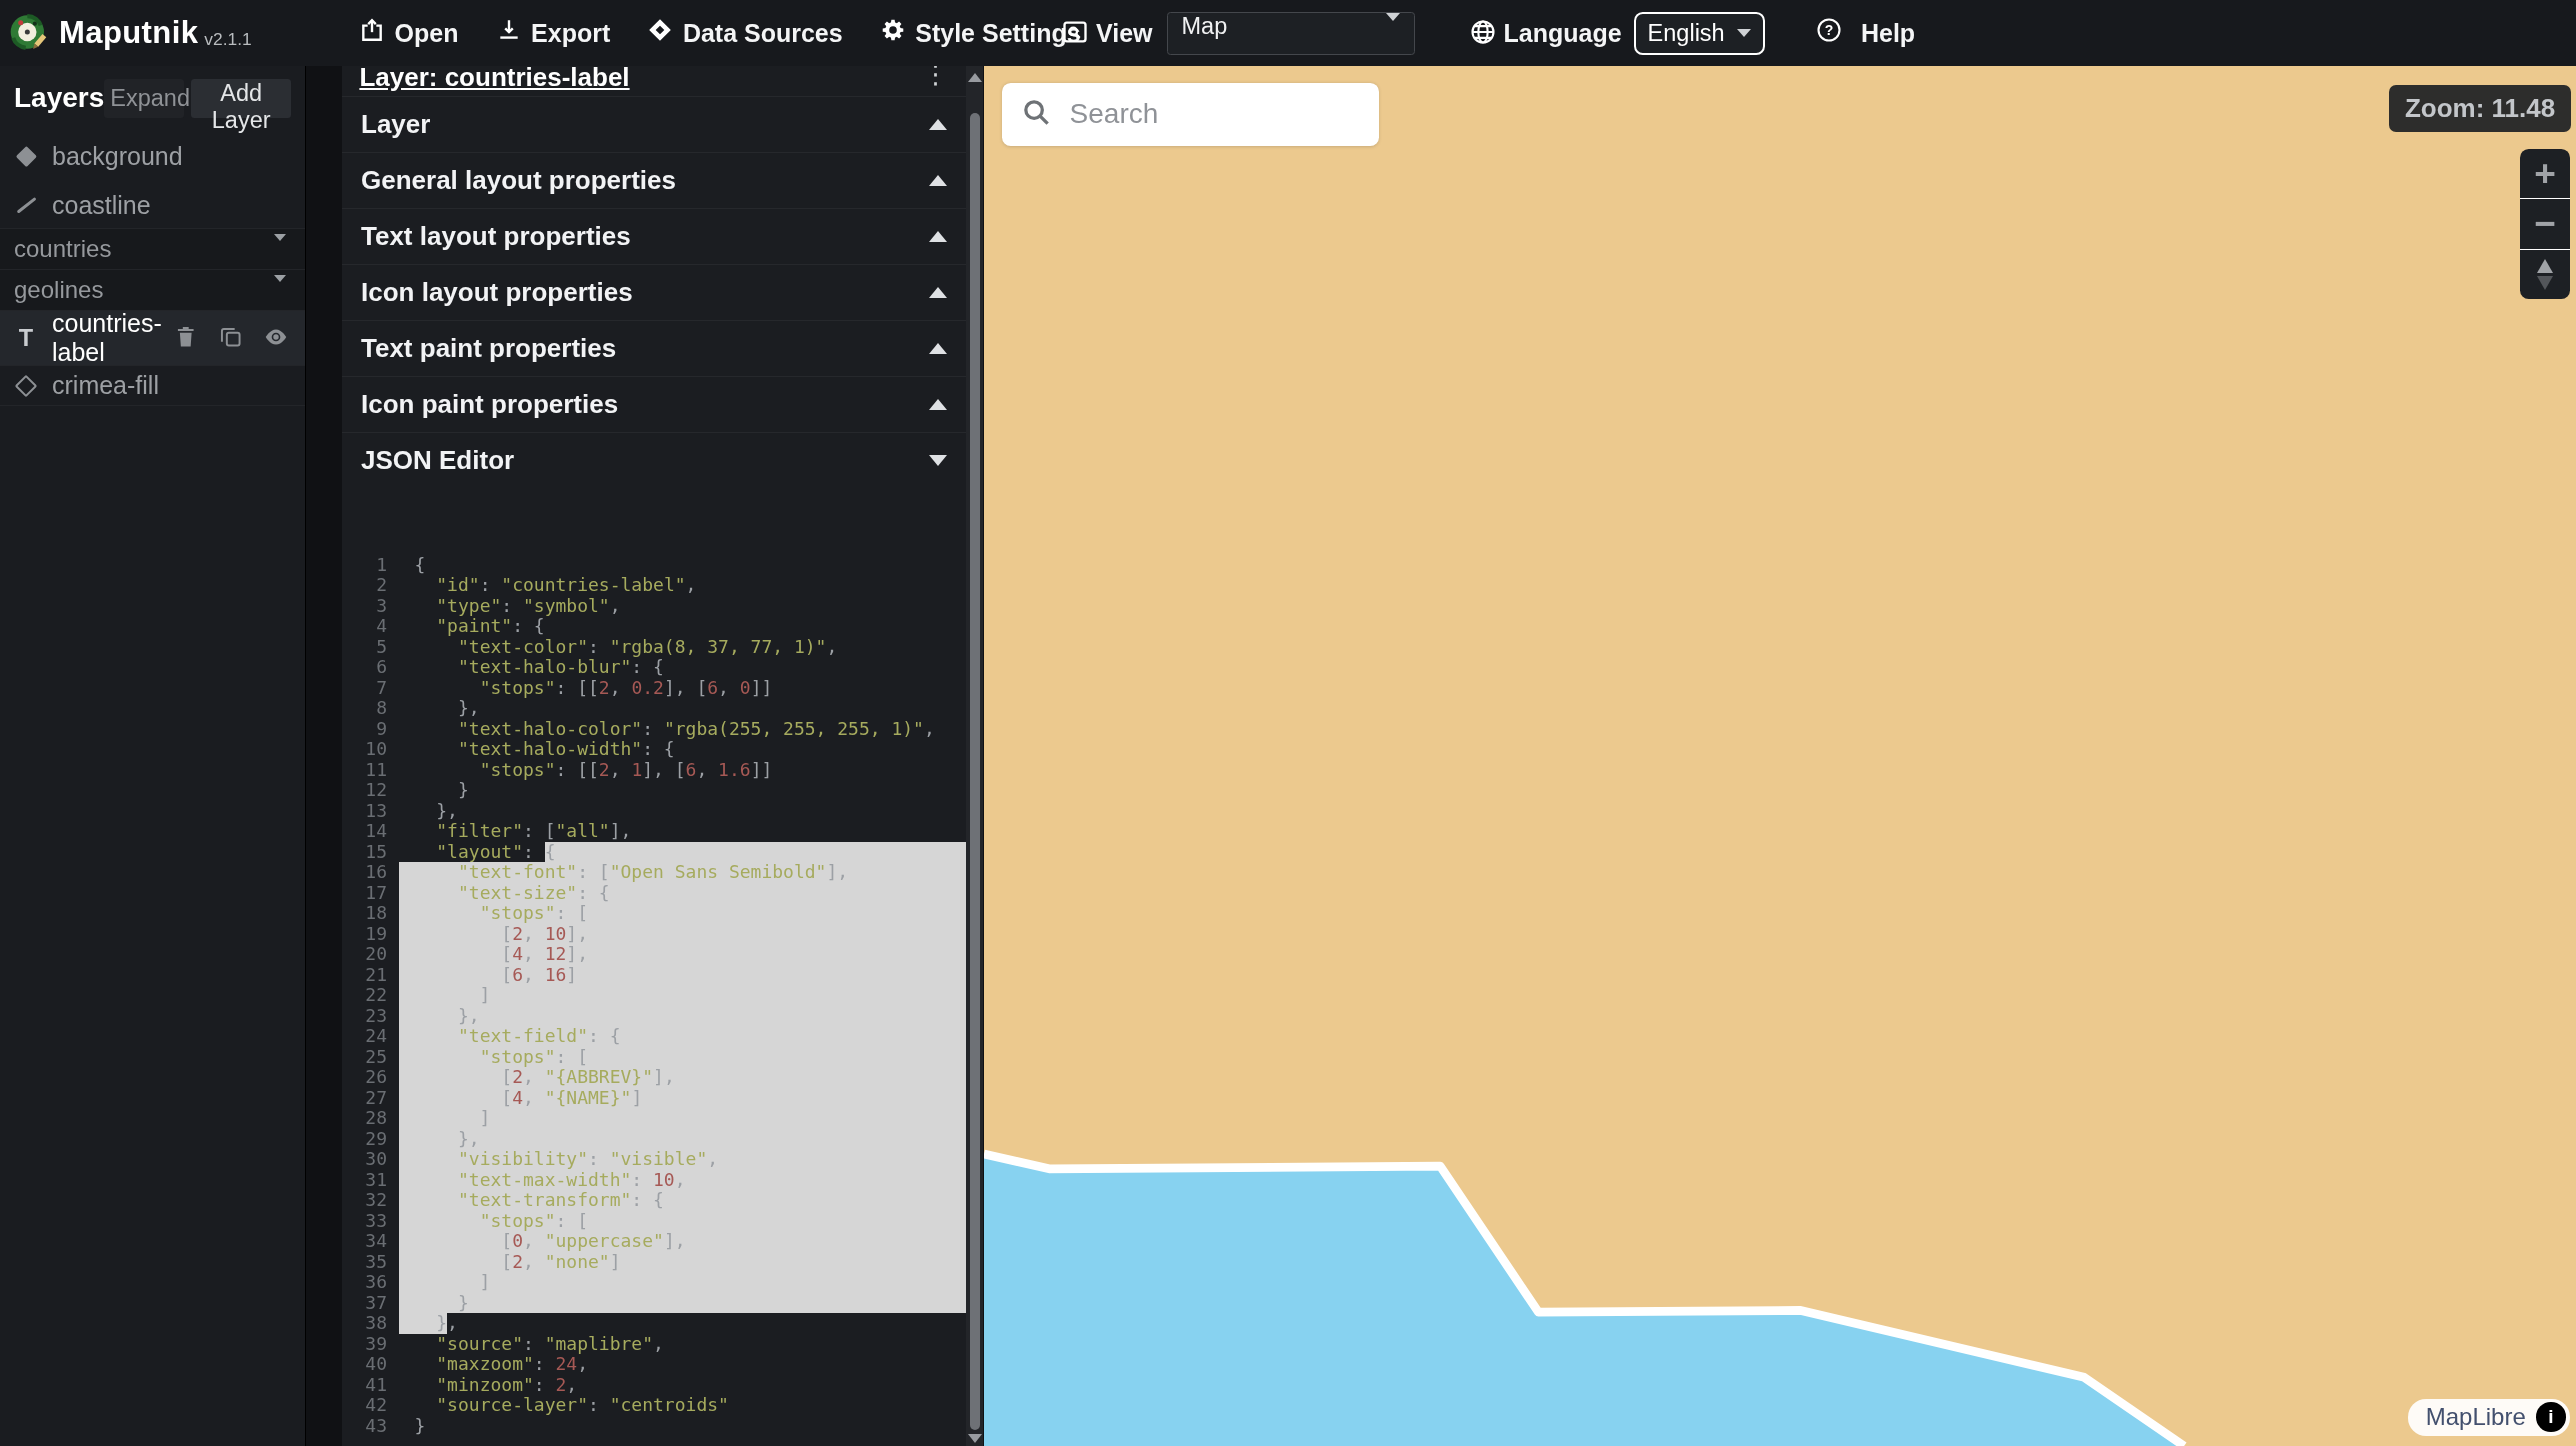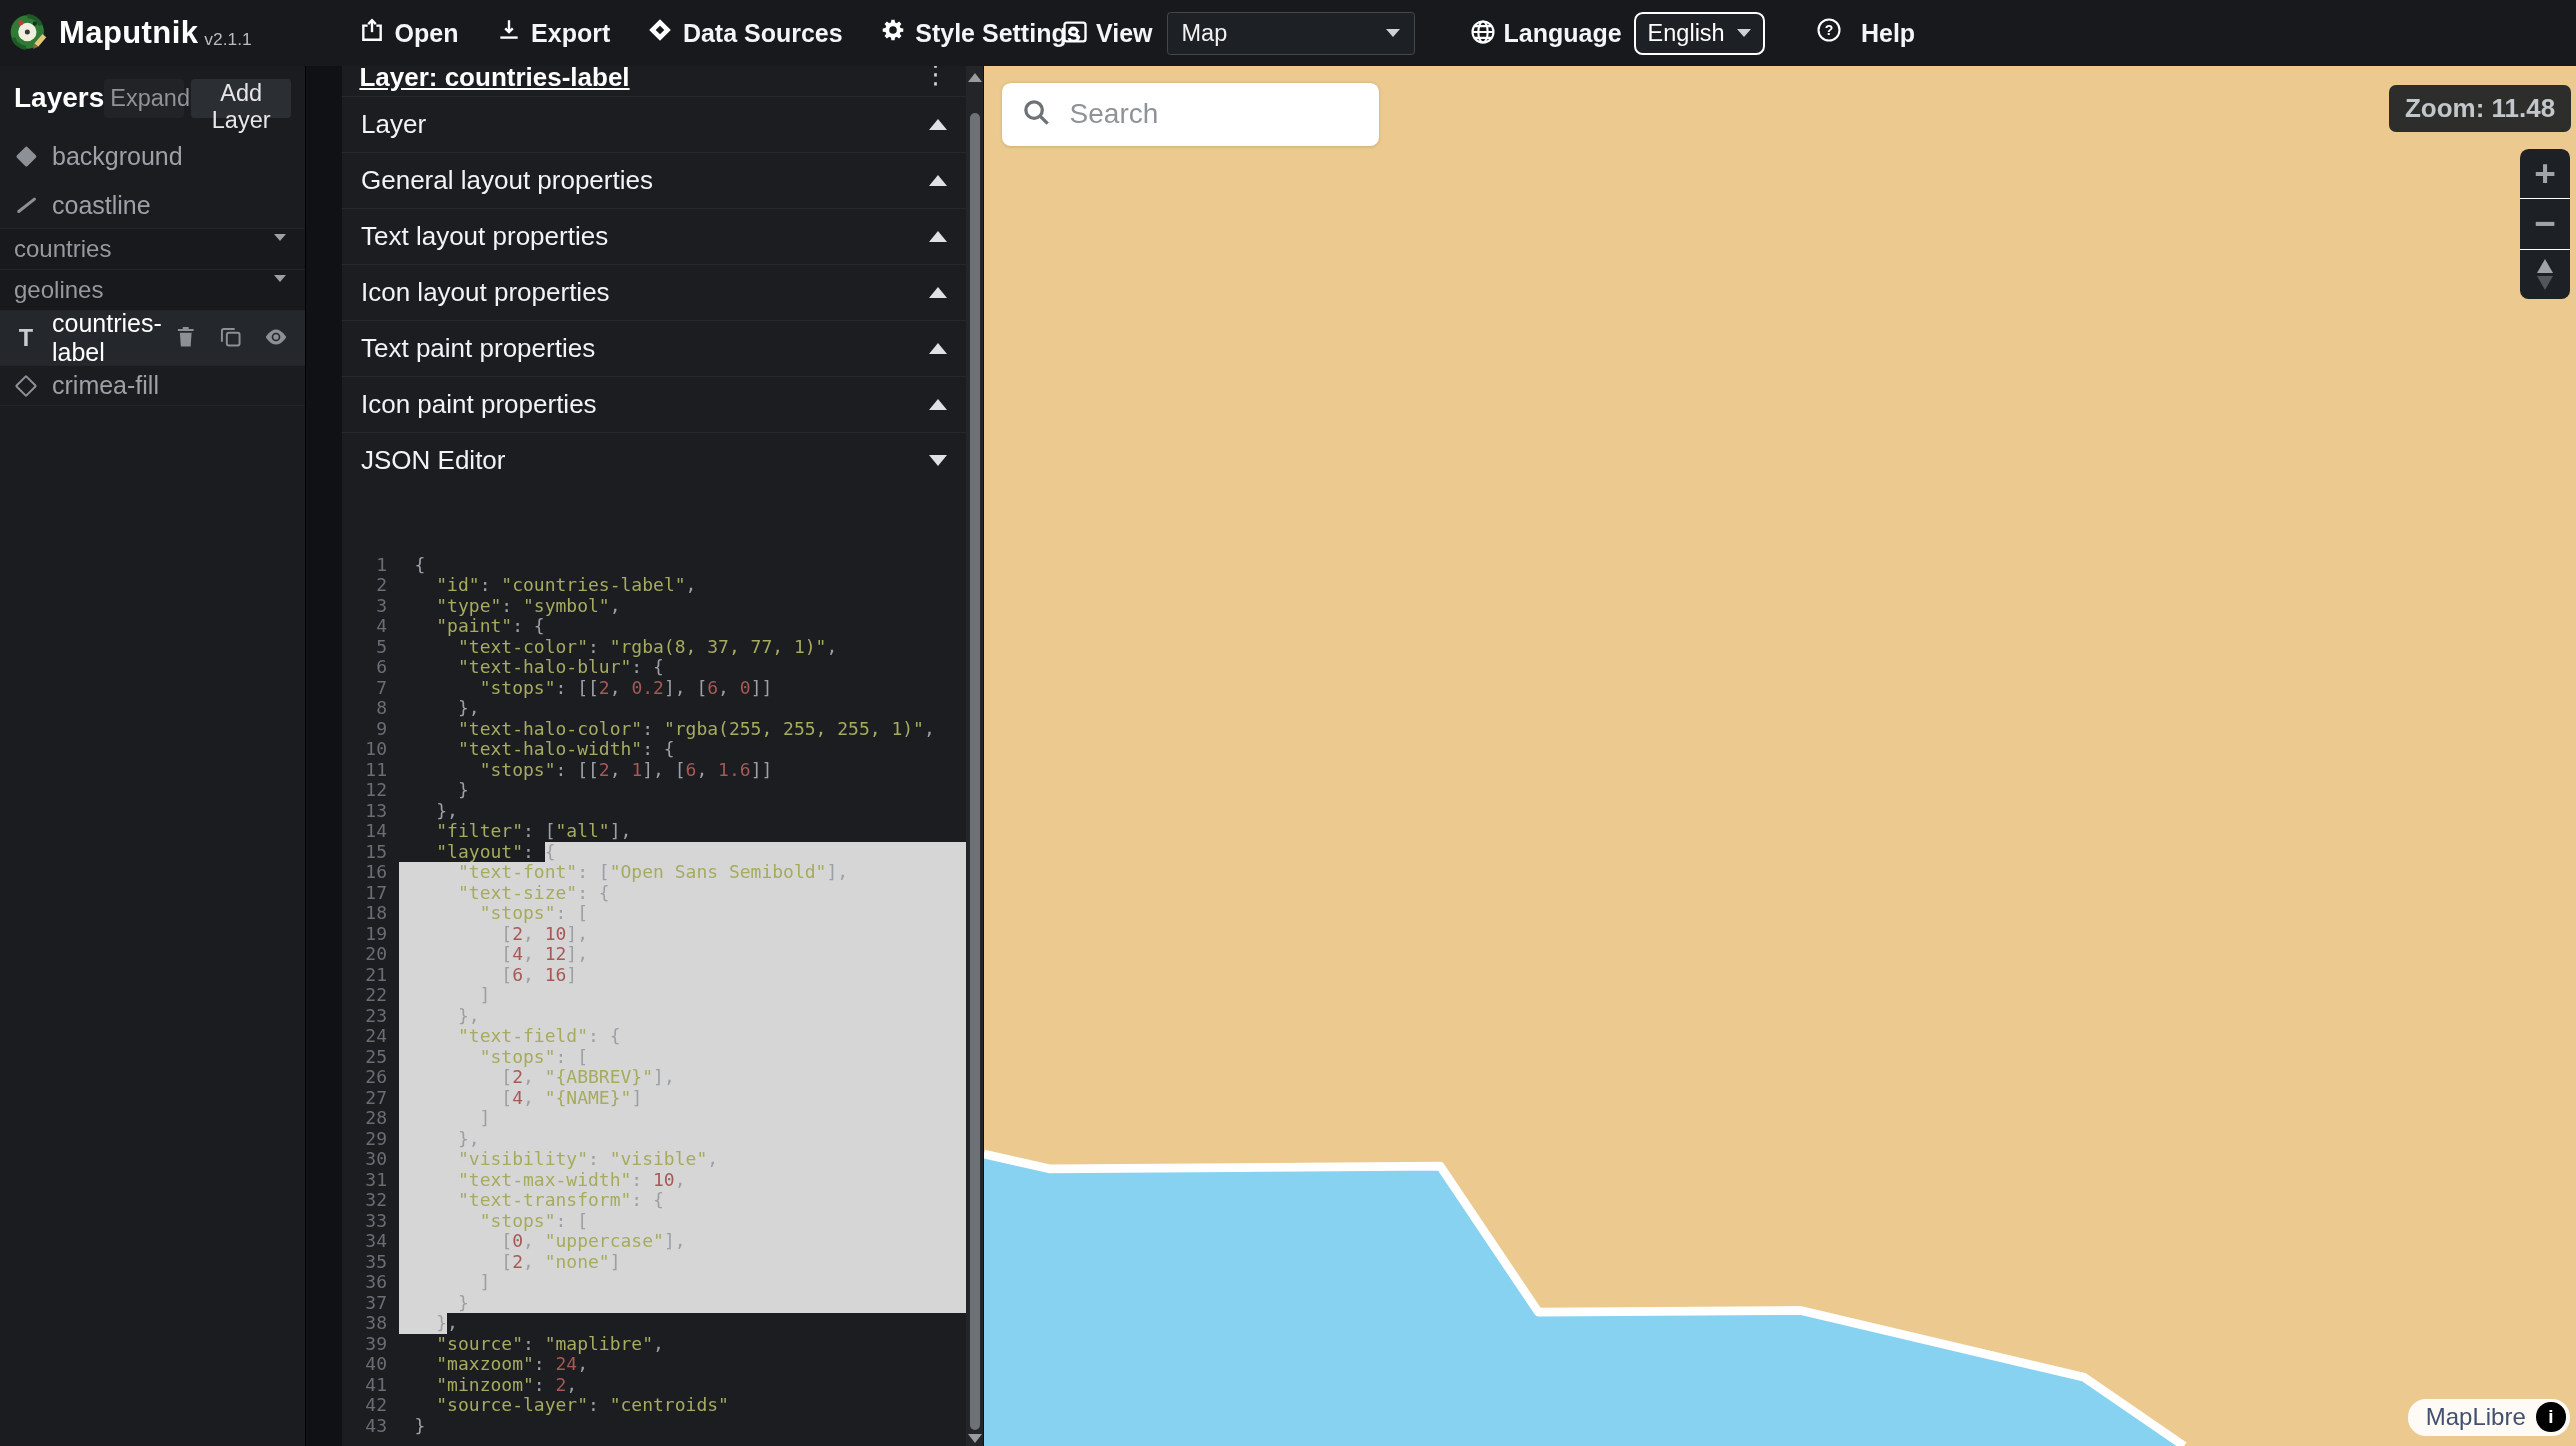--- a/index.html
+++ b/index.html
@@ -7,21 +7,21 @@
   
   .topbar{position:absolute;left:0;top:0;width:2576px;height:66px;background:#17191d;z-index:30;}
   .brand{position:absolute;left:8.7px;top:0;height:66px;display:flex;align-items:center;}
   .brand-name{color:#fff;font-size:31px;font-weight:bold;margin-left:10.4px;letter-spacing:0.4px;}
   .brand-ver{color:#b9bcbf;font-size:17.4px;margin-left:6px;margin-top:12px;}
   .menu{position:absolute;left:359px;top:0;height:66px;display:flex;align-items:center;gap:37px;}
   .tb-item{display:flex;align-items:center;gap:9.6px;color:#f4f5f6;font-size:25px;font-weight:bold;cursor:pointer;}
   .rcluster{position:absolute;left:1061px;top:0;height:66px;display:flex;align-items:center;}
   .tb-label{color:#f4f5f6;font-size:25px;font-weight:bold;margin-left:7px;}
   .map-select{margin-left:14px;width:248px;height:43px;background:#1d2024;border:0.9px solid #44474c;border-radius:3.5px;
-    display:flex;align-items:center;justify-content:space-between;padding:0 14px;box-sizing:border-box;}
+    display:flex;align-items:flex-start;justify-content:space-between;padding:0 14px;box-sizing:border-box;}
   .map-select span{color:#f0f1f2;font-size:23.5px;}
   .lang-group{margin-left:54px;display:flex;align-items:center;}
   .lang-select{margin-left:12px;border:2.6px solid #fff;border-radius:8.7px;background:#1d2024;height:43px;
     display:flex;align-items:center;gap:12px;padding:0 12px;box-sizing:border-box;}
   .lang-select span{color:#fff;font-size:23.5px;}
   .help-group{margin-left:50px;display:flex;align-items:center;}
   .chev-down{width:0;height:0;border-left:7px solid transparent;border-right:7px solid transparent;border-top:8.7px solid #cfd2d5;}
   
   .sidebar{position:absolute;left:0;top:66px;width:306px;bottom:0;background:#1a1c20;border-right:0.9px solid #000;box-sizing:border-box;}
   .side-head{height:64px;display:flex;align-items:center;padding:0 14px;}
@@ -47,21 +47,21 @@
   .t-ic{color:#c9ccd0;font-size:23.5px;font-weight:bold;}
   .grp-chev{width:0;height:0;border-left:6px solid transparent;border-right:6px solid transparent;border-top:7.8px solid #9ca0a4;margin-right:5.2px;}
   .row-actions{display:flex;align-items:center;gap:21px;margin-right:1.7px;}
   
   .editor{position:absolute;left:342px;top:66px;width:624px;bottom:0;background:#1b1d21;overflow:hidden;}
   .ed-title-row{height:29.5px;display:flex;align-items:flex-start;justify-content:space-between;padding:0 17.4px;}
   .ed-title{color:#fff;font-size:26px;font-weight:bold;margin-top:-4.3px;white-space:nowrap;text-decoration:underline;}
   .kebab{color:#cfd2d5;font-size:26px;line-height:22.6px;margin-top:-3.5px;cursor:pointer;}
   .ed-section{height:56px;border-top:0.9px solid #26282c;display:flex;align-items:center;justify-content:space-between;
     padding:0 19px;box-sizing:border-box;cursor:pointer;}
-  .ed-section .lbl{color:#f2f3f5;font-size:26px;font-weight:normal;}
+  .ed-section .lbl{color:#f2f3f5;font-size:26px;font-weight:bold;}
   .arr-up{width:0;height:0;border-left:9.6px solid transparent;border-right:9.6px solid transparent;border-bottom:11.3px solid #dfe1e4;}
   .arr-dn{width:0;height:0;border-left:9.6px solid transparent;border-right:9.6px solid transparent;border-top:11.3px solid #dfe1e4;}
   
   .codewrap{position:absolute;left:0;right:0;top:481px;bottom:0;background:#1b1d21;padding-top:7.8px;
     font-family:"DejaVu Sans Mono",monospace;font-size:18px;}
   .cm-row{display:flex;height:20.5px;line-height:20.5px;}
   .cm-gut{width:57px;min-width:57px;text-align:right;padding-right:12px;color:#6a6e73;box-sizing:border-box;}
   .cm-code{flex:1;white-space:pre;display:flex;padding-left:15.6px;}
   .cm-code span{white-space:pre;}
   .tk-g{color:#a6ab5e;}

